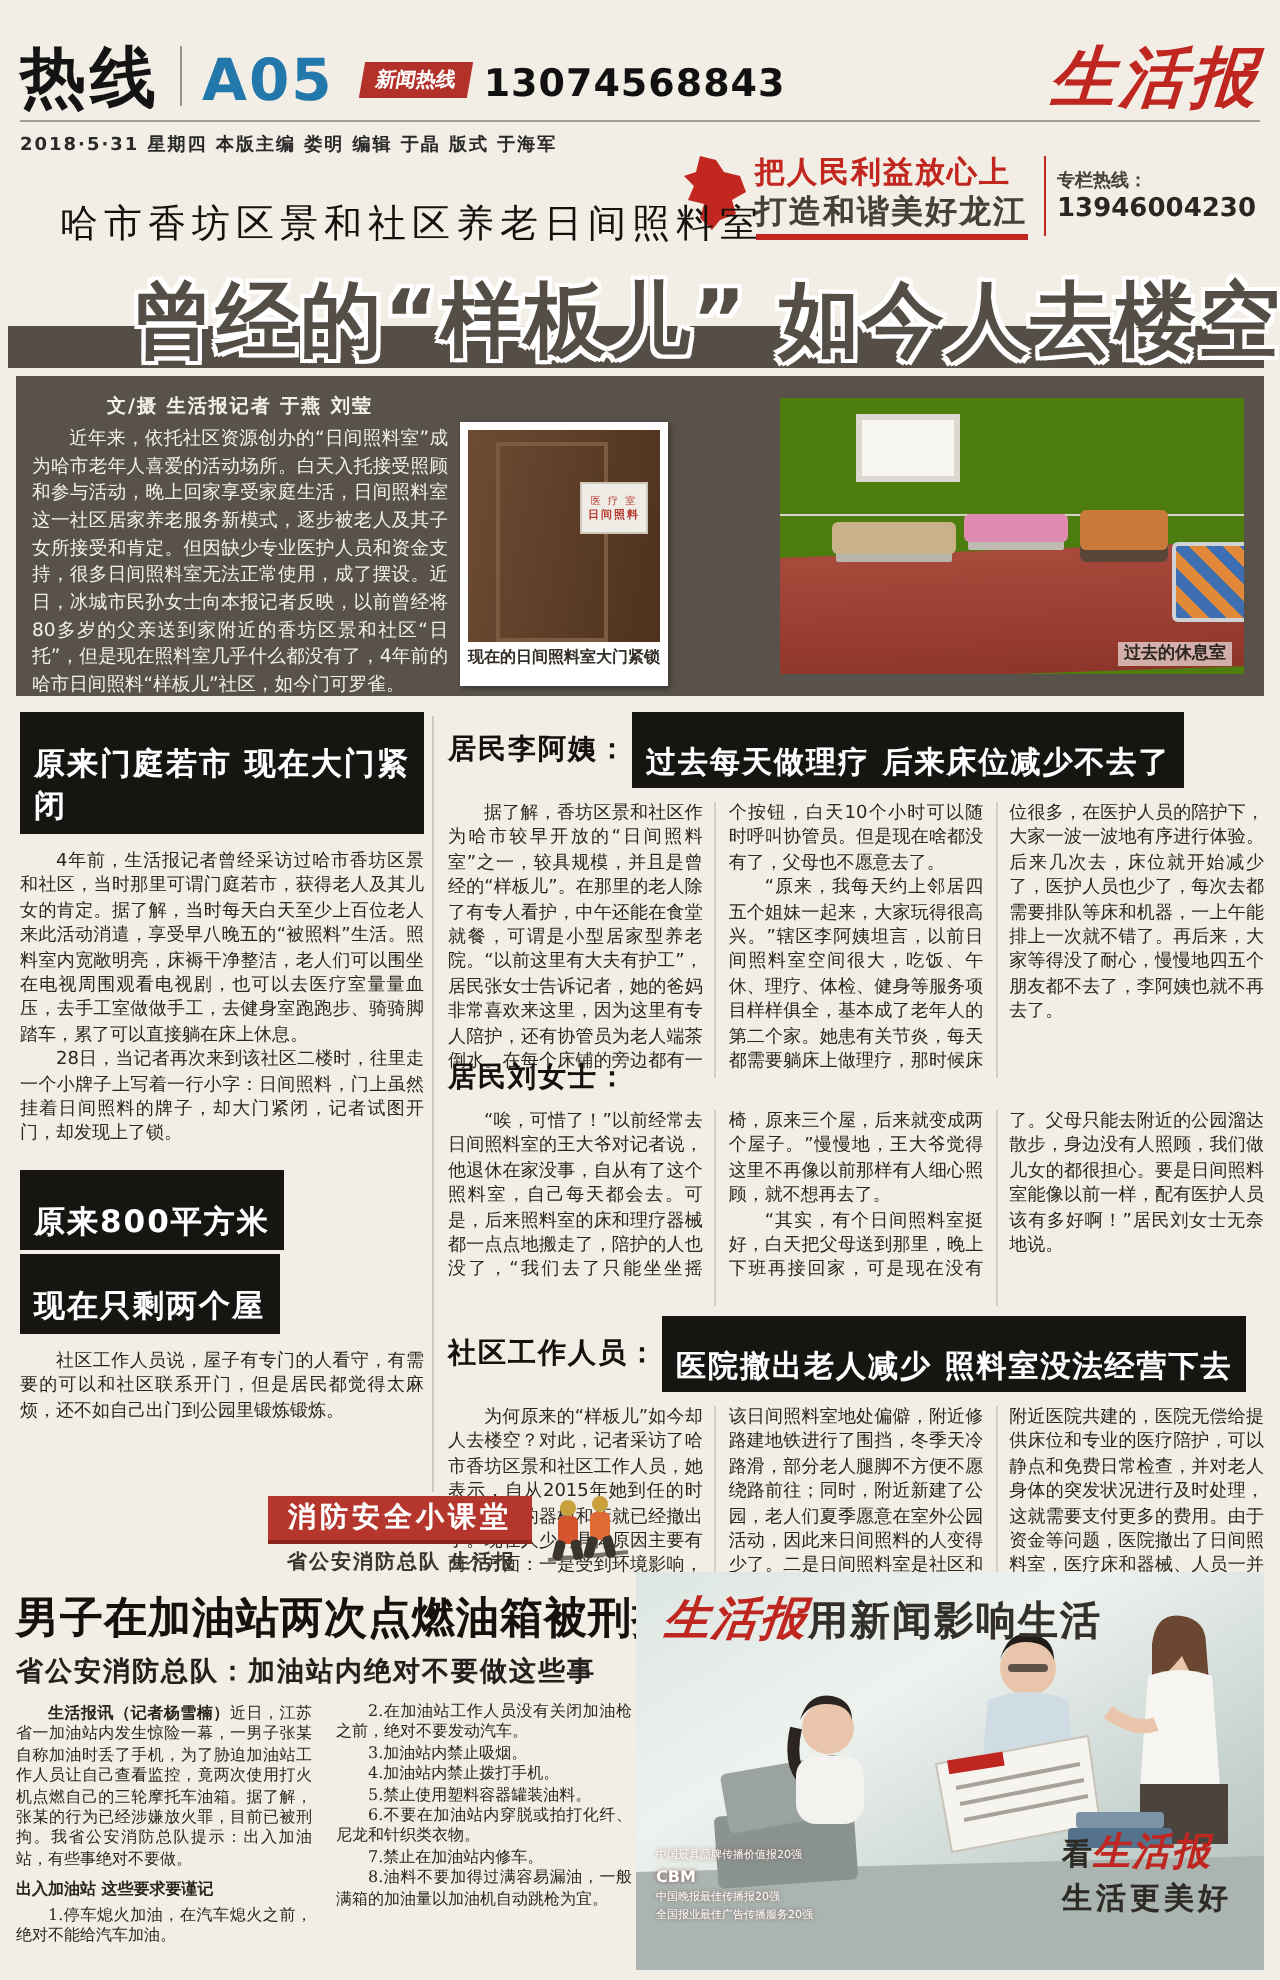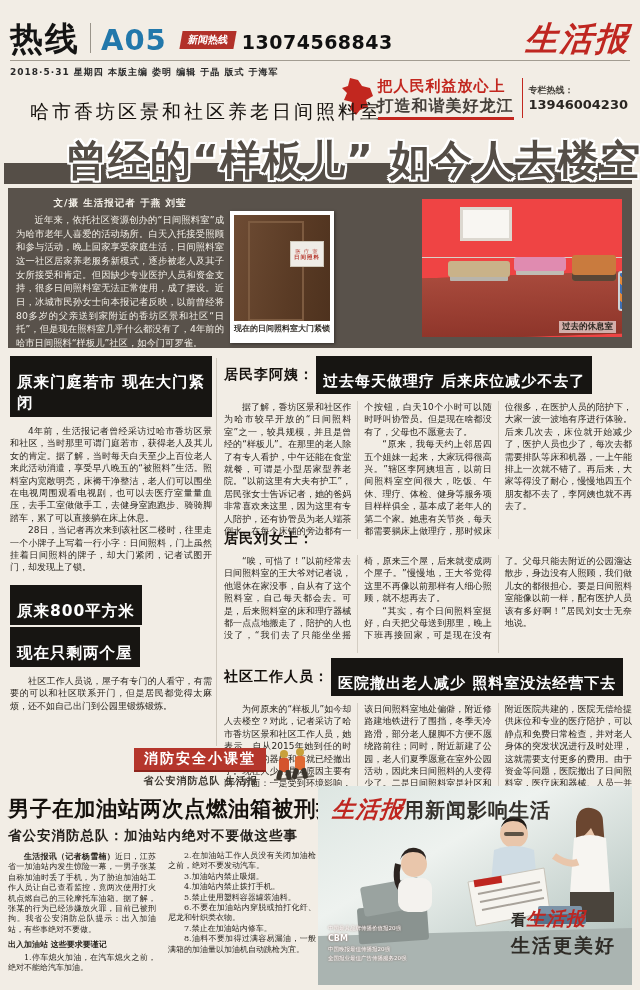--- a/index.html
+++ b/index.html
@@ -35,21 +35,21 @@
   .headline-wrap { position:absolute; top:124px; left:4px; right:8px; height:60px; }
   .headline-band { position:absolute; left:0; right:0; bottom:0; height:21px; background:#554e47; }
   .headline { position:absolute; bottom:-4px; left:62px; font-size:41px; font-weight:900; letter-spacing:1px; color:#554e47; white-space:nowrap;
     text-shadow:-2px -2px 0 #fff, 2px -2px 0 #fff, -2px 2px 0 #fff, 2px 2px 0 #fff, 0 -2px 0 #fff, 0 2px 0 #fff, -2px 0 0 #fff, 2px 0 0 #fff; }
   
   .panel { position:absolute; top:188px; left:8px; right:8px; height:160px; background:#59524b; display:flex; padding:9px 8px; }
   .panel-intro { width:208px; color:#f4f0e8; }
   .panel-byline { text-align:center; font-size:9.5px; font-weight:bold; margin-bottom:3px; letter-spacing:1px; }
   .panel-text { font-size:9.3px; line-height:1.47; text-align:justify; text-indent:2em; font-weight:500; }
   .panel-photos { position:relative; flex:1; margin-left:6px; }
-  .photo-room { position:absolute; right:2px; top:2px; width:200px; height:138px; background:#ef4444; overflow:hidden; }
+  .photo-room { position:absolute; right:2px; top:2px; width:232px; height:138px; background:#4d7c0f; overflow:hidden; }
   .room-wallline { position:absolute; left:0; right:0; top:58px; height:1px; background:#d8d2c8; }
   .room-floor { position:absolute; left:-10px; right:-10px; bottom:0; height:62px; background:linear-gradient(#a84a3c,#8e352a); background-color:#9e4136; transform:skewY(-2deg); }
   .room-window { position:absolute; left:38px; top:8px; width:52px; height:34px; background:#f8f6f2; border:3px solid #dcd8d0; }
   .room-bed1 { position:absolute; left:26px; top:62px; width:62px; height:16px; background:#c9b289; border-radius:3px; box-shadow:0 6px 0 -2px #b8b4ac; }
   .room-bed2 { position:absolute; left:92px; top:58px; width:52px; height:14px; background:#e08bb0; border-radius:3px; box-shadow:0 6px 0 -2px #c0bcb4; }
   .room-sofa { position:absolute; left:150px; top:56px; width:44px; height:26px; background:#c97b3e; border-radius:3px; box-shadow:inset 0 -6px 0 #5a4636; }
   .room-bed3 { position:absolute; left:196px; top:72px; width:46px; height:40px; background:repeating-linear-gradient(45deg,#3f6fb3 0 6px,#e2883a 6px 12px); border-radius:3px; border:2px solid #cfd3d6; }
   .photo-caption-chip { position:absolute; right:6px; bottom:4px; font-size:8.5px; font-weight:bold; color:#2b2620; background:rgba(255,255,255,0.6); padding:0 3px; }
   .photo-door { position:absolute; left:0px; top:14px; width:104px; height:132px; background:#fff; padding:4px 4px 2px 4px; box-shadow:1px 1px 3px rgba(0,0,0,0.4); }
   .door-img { position:relative; width:100%; height:106px; background:linear-gradient(100deg,#6e4c34,#5a3b25 60%,#4e321e); overflow:hidden; }
@@ -87,21 +87,21 @@
   .fire-lead { font-weight:bold; }
   .fire-subhead { text-align:center; font-size:11px; font-weight:900; font-family:"DejaVu Sans", sans-serif; text-indent:0 !important; margin:4px 0 3px 0; color:#15110d; }
   
   .ad { position:absolute; top:786px; left:318px; width:314px; height:199px; background:linear-gradient(150deg,#dde6e2 0%,#eef2ef 35%,#c2cfcb 75%,#aebcb8 100%); overflow:hidden; }
   .ad-top { position:absolute; top:8px; left:14px; display:flex; align-items:baseline; }
   .ad-brand { font-family:"DejaVu Serif", serif; font-style:italic; font-weight:bold; font-size:23px; color:#bf2620; transform:skewX(-6deg); letter-spacing:1px; }
   .ad-tagline { font-size:20px; font-weight:900; color:#33302b; letter-spacing:1px; }
   .ad-slogan { position:absolute; right:16px; bottom:26px; text-align:left;margin-left:20px; }
   .ad-watch { font-size:15px; font-weight:900; color:#2e2b26; }
   .ad-brand2 { font-family:"DejaVu Serif", serif; font-style:italic; font-weight:bold; font-size:19px; color:#bf2620; letter-spacing:1px; }
-  .ad-slogan2 { font-size:19px; font-weight:900; color:#2e2b26; letter-spacing:2px; margin-top:1px; }
+  .ad-slogan2 { font-size:15px; font-weight:900; color:#2e2b26; letter-spacing:2px; margin-top:1px; }
   .ad-smalls { position:absolute; left:10px; bottom:22px; color:#fff; text-shadow:0 0 2px rgba(120,60,50,.8); }
   .ad-small { font-size:5.5px; line-height:1.6; }
   .ad-small-cbm { font-size:8px; font-weight:900; }
   .ad-scene { position:absolute; inset:0; }
 </style>
 </head>
 <body>
 
 <div id="page">
 

